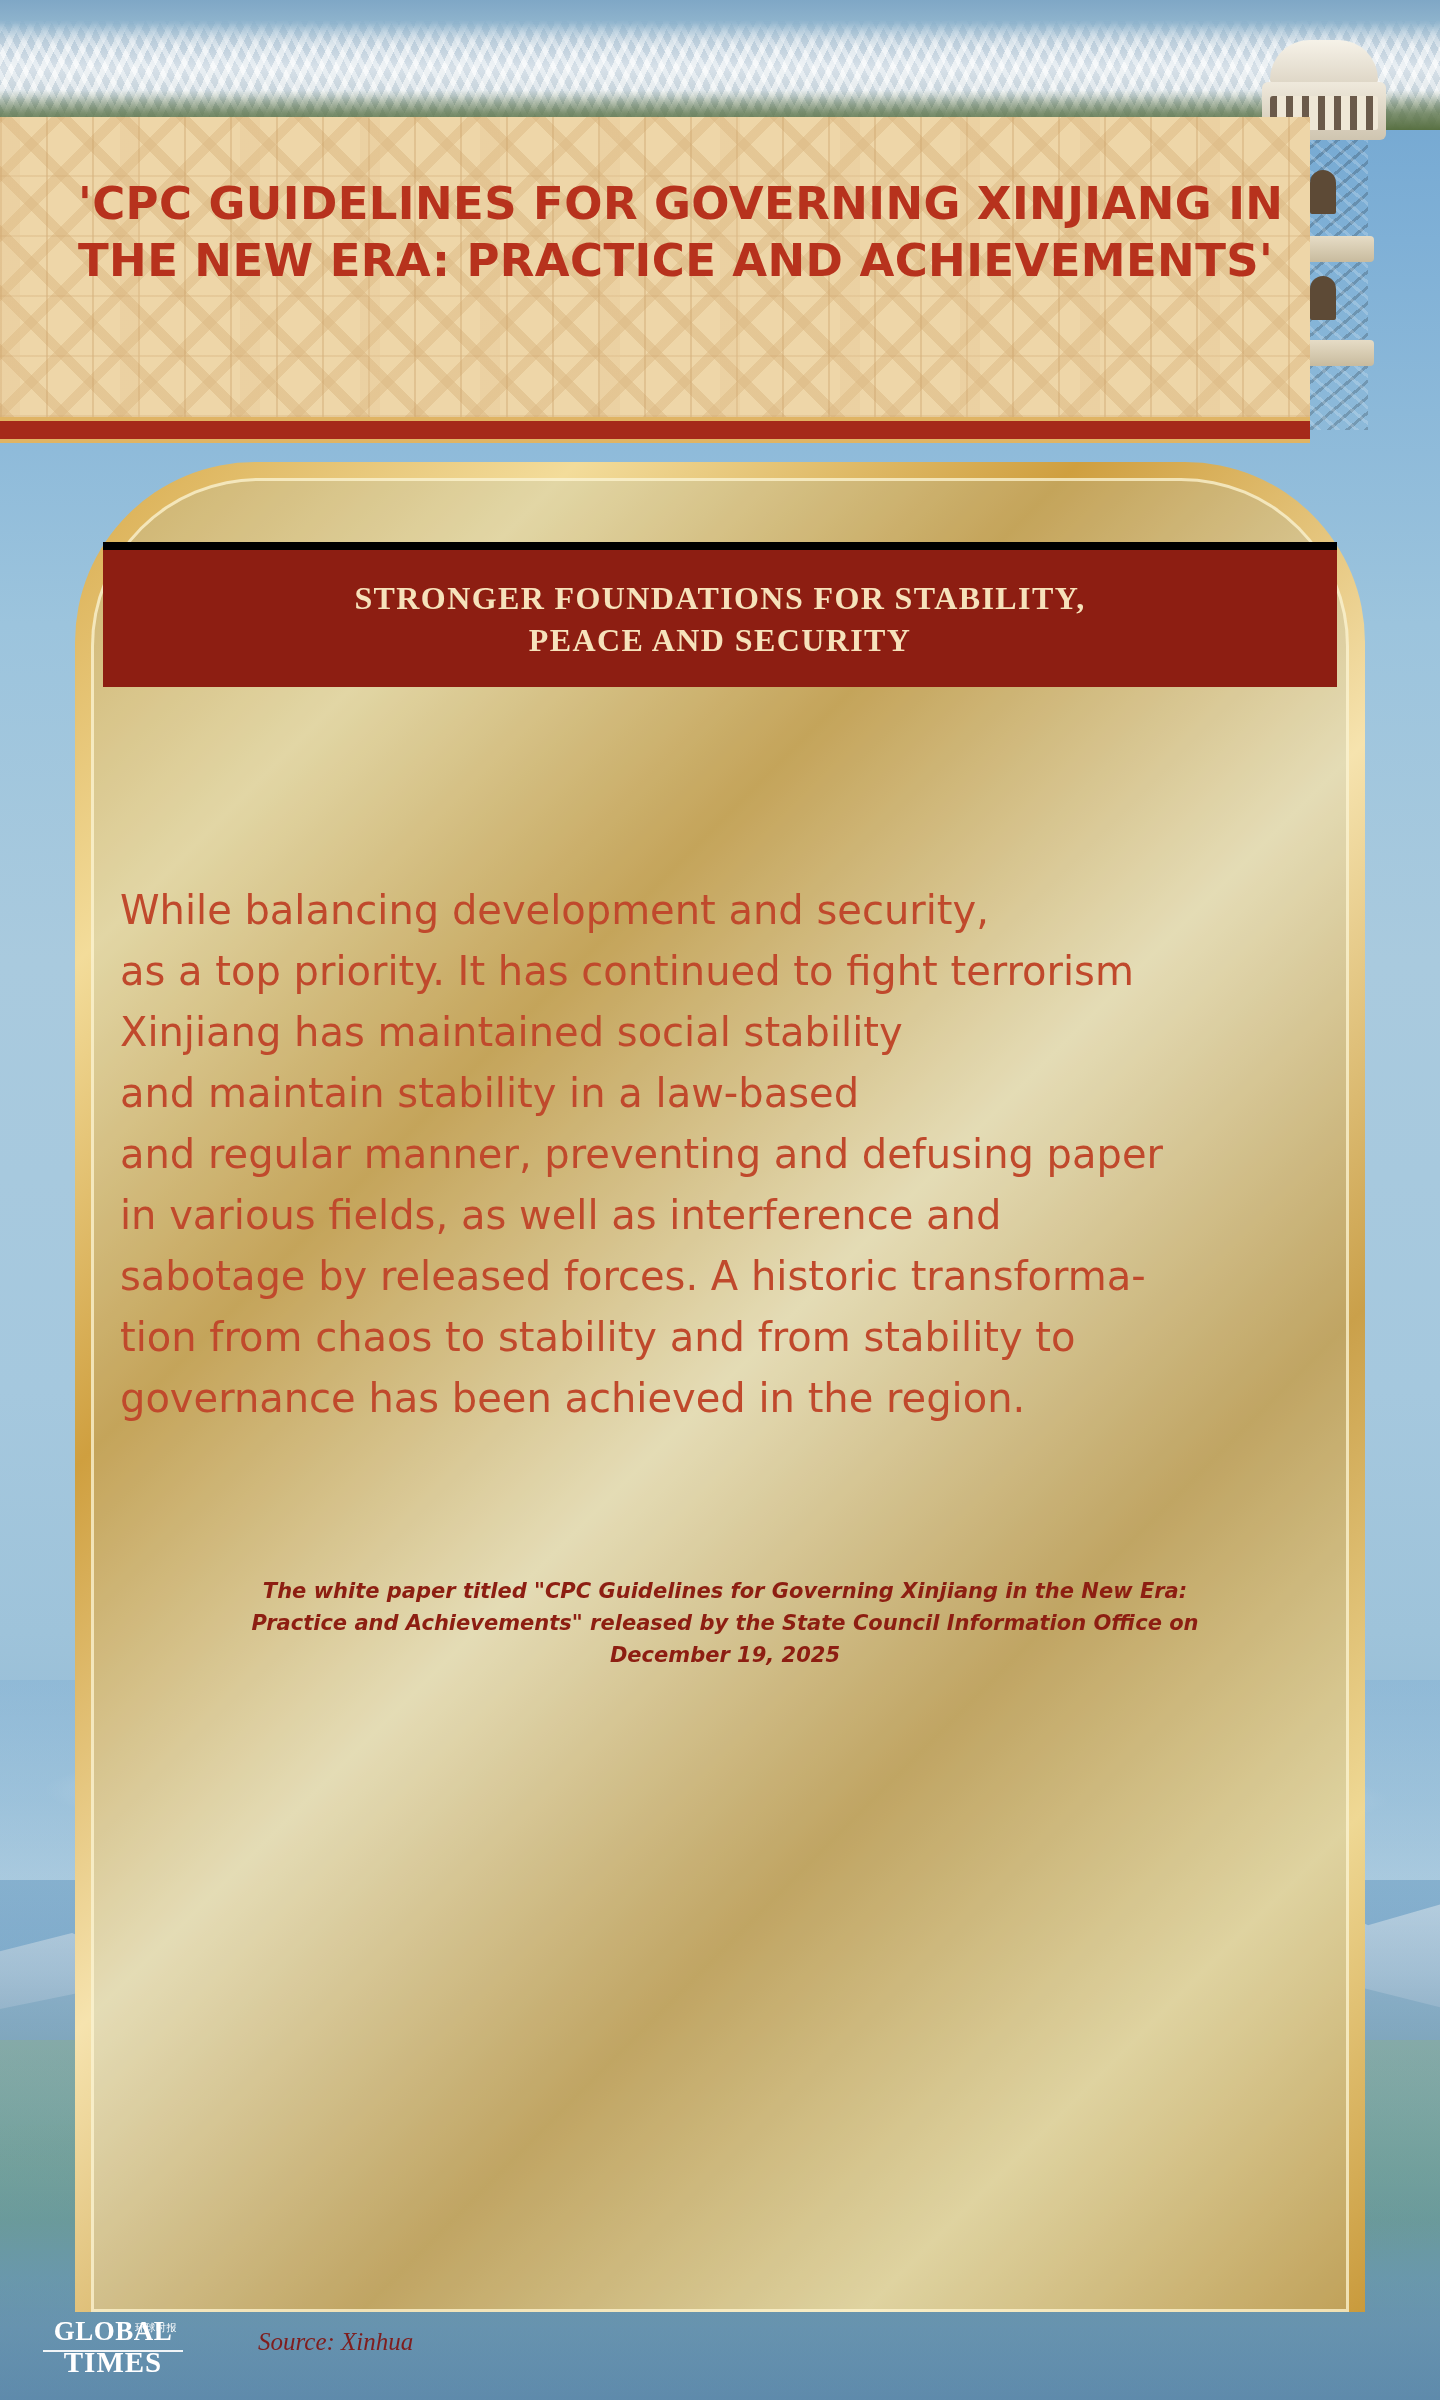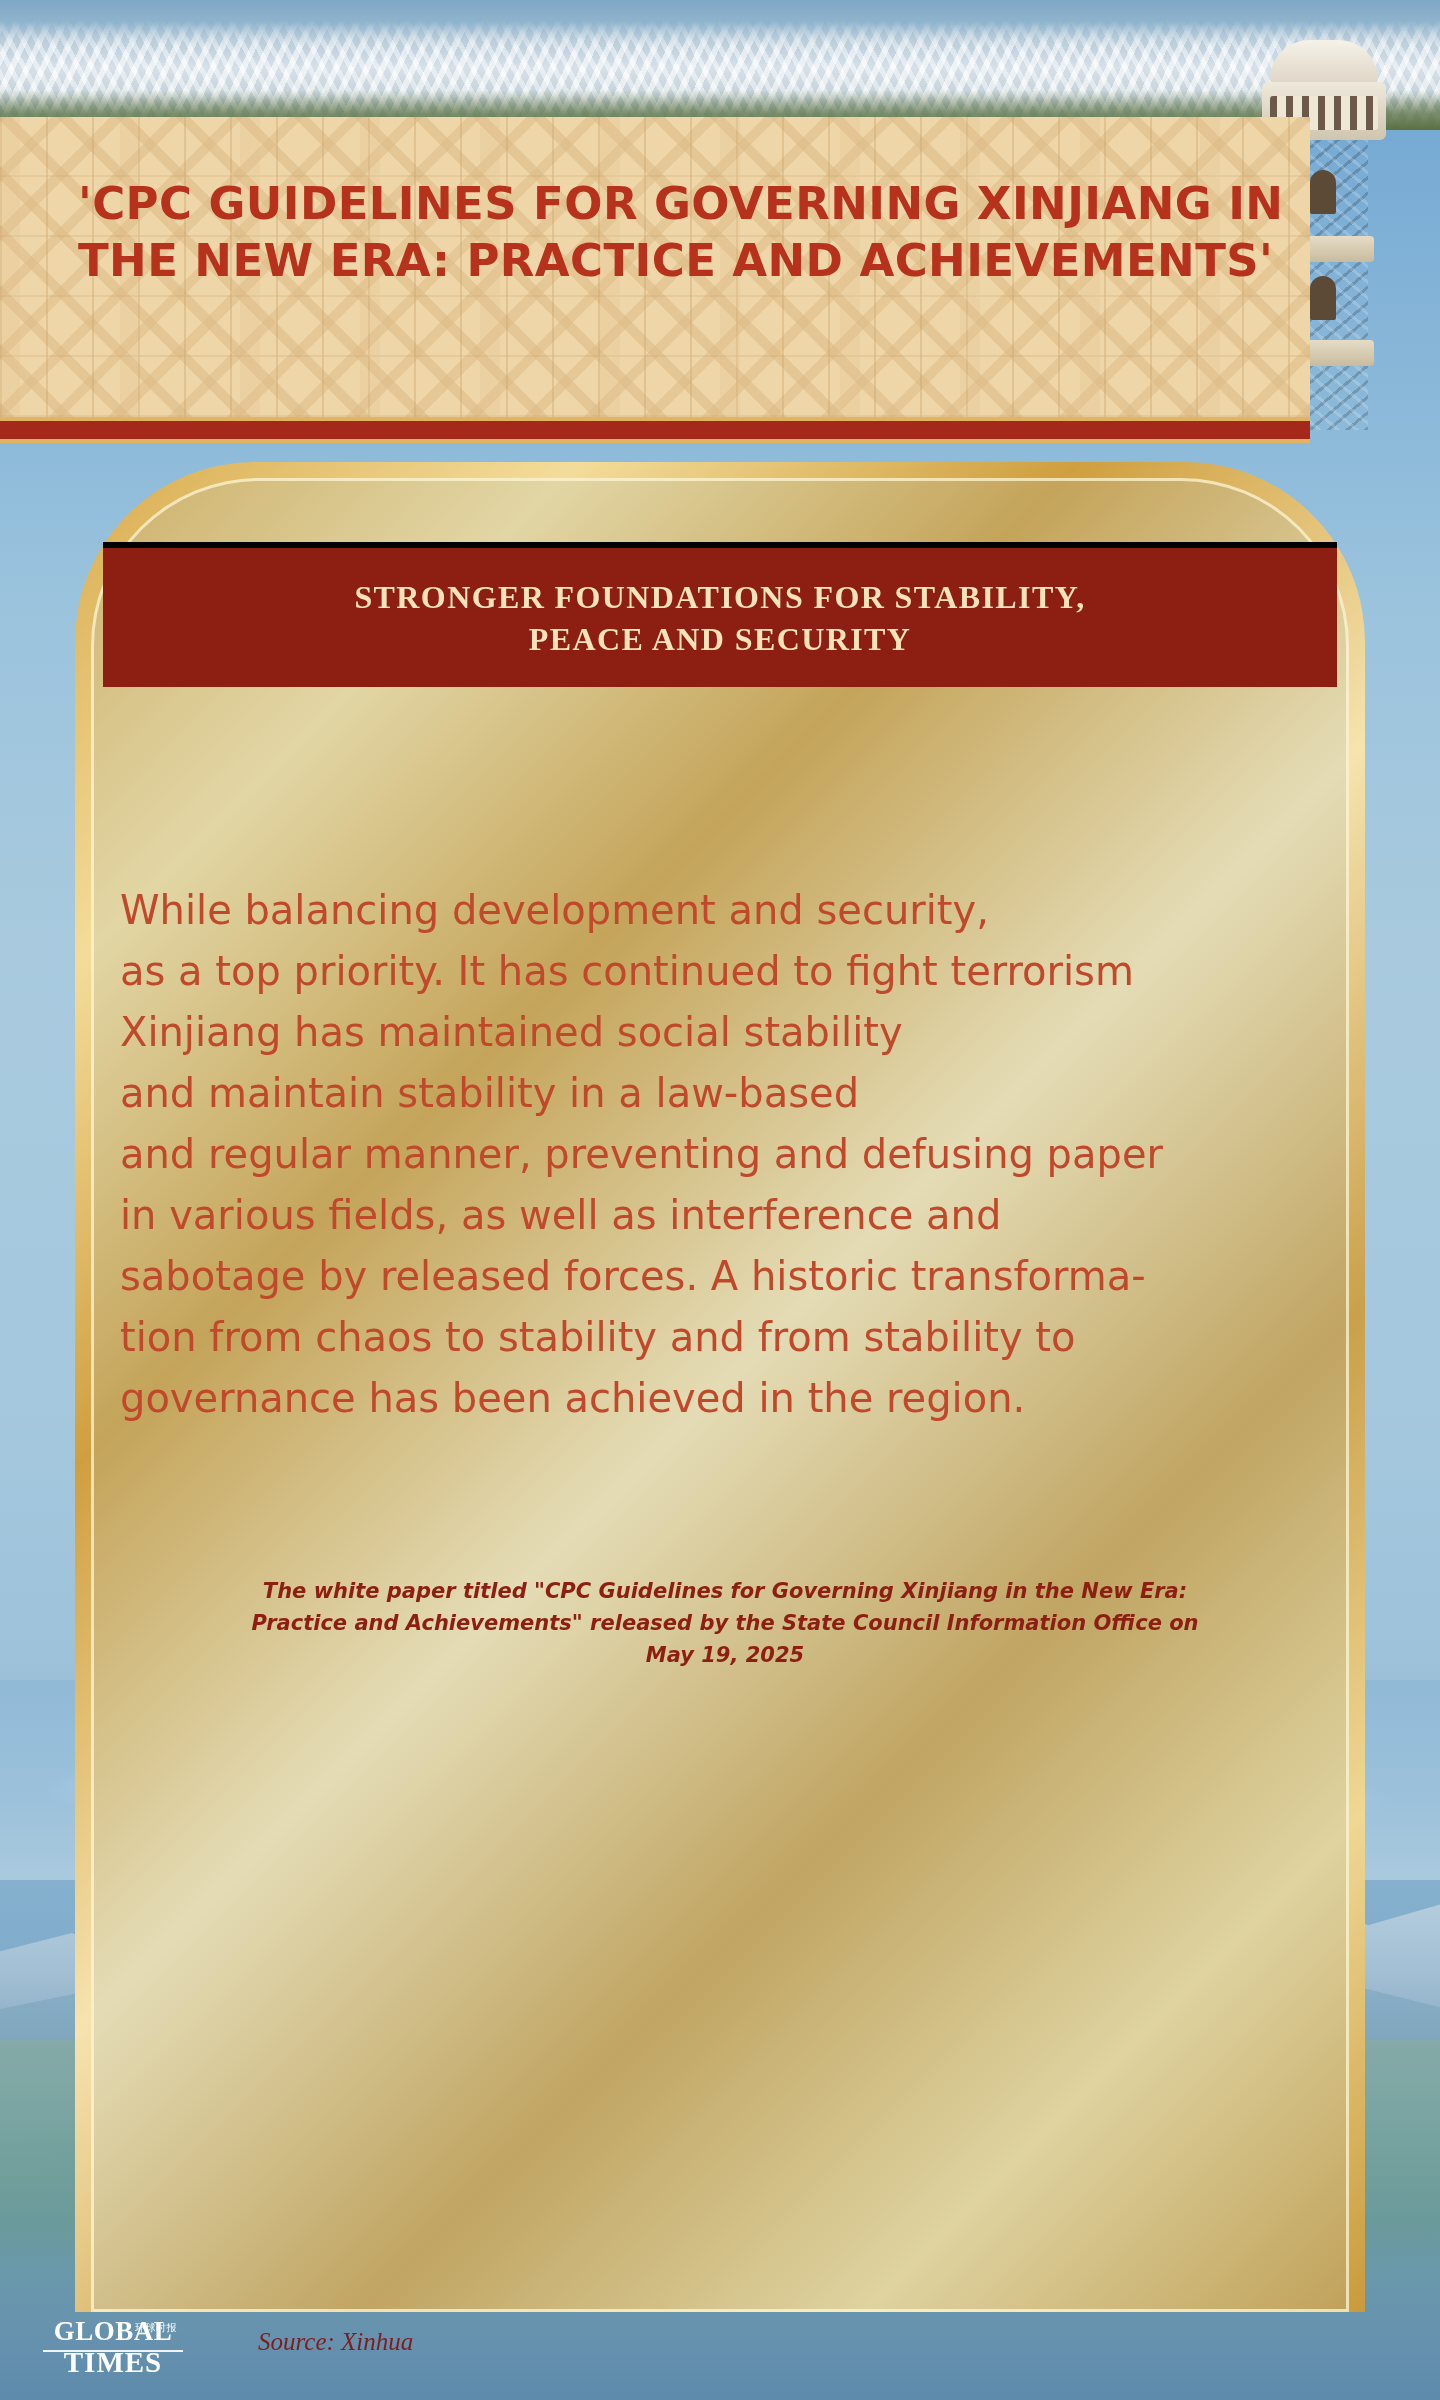--- a/index.html
+++ b/index.html
@@ -240,21 +240,21 @@
   }
 
   
   .section-bar {
     position: absolute;
     left: 103px;
     top: 542px;
     width: 1234px;
     height: 145px;
     background: #8d1e12;
-    border-top: 6px solid #000000;
+    border-top: 8px solid #000000;
     box-sizing: border-box;
     display: flex;
     align-items: center;
     justify-content: center;
   }
   .section-title {
     color: #f6e2bb;
     font-family: "Liberation Serif", serif;
     font-weight: 700;
     font-size: 32px;
@@ -398,21 +398,21 @@
     <span class="l">and regular manner, preventing and defusing paper</span>
     <span class="l">in various fields, as well as interference and</span>
     <span class="l">sabotage by released forces. A historic transforma-</span>
     <span class="l">tion from chaos to stability and from stability to</span>
     <span class="l">governance has been achieved in the region.</span>
   </div>
 
   <div class="caption">
     <span class="l">The white paper titled "CPC Guidelines for Governing Xinjiang in the New Era:</span>
     <span class="l">Practice and Achievements" released by the State Council Information Office on</span>
-    <span class="l">May 19, 2025</span>
+    <span class="l">December 19, 2025</span>
   </div>
 
   <div class="logo">
     <span class="g">GLOBAL</span>
     <span class="cn">环球时报</span>
     <span class="bar"></span>
     <span class="t">TIMES</span>
   </div>
   <div class="source">Source: Xinhua</div>
 

